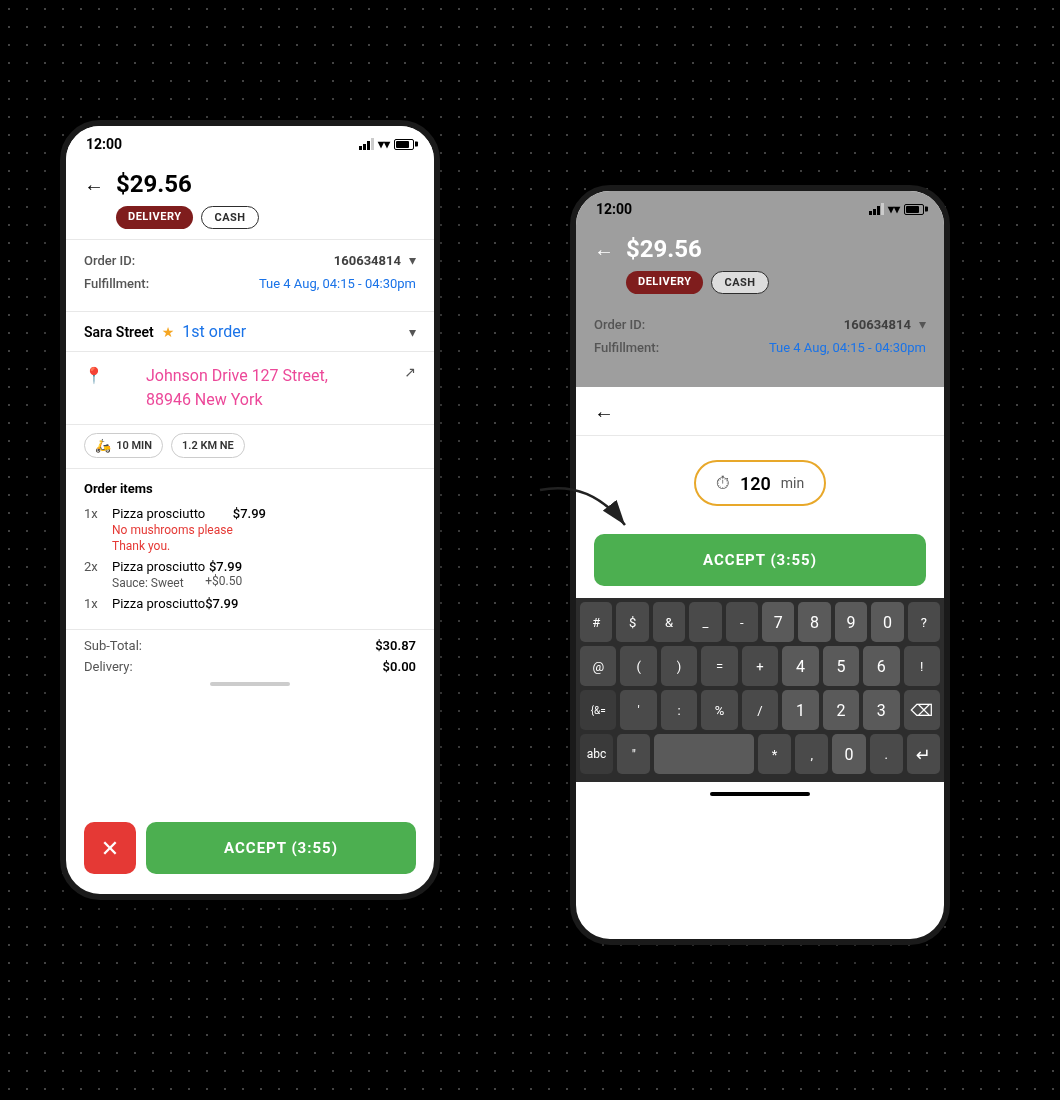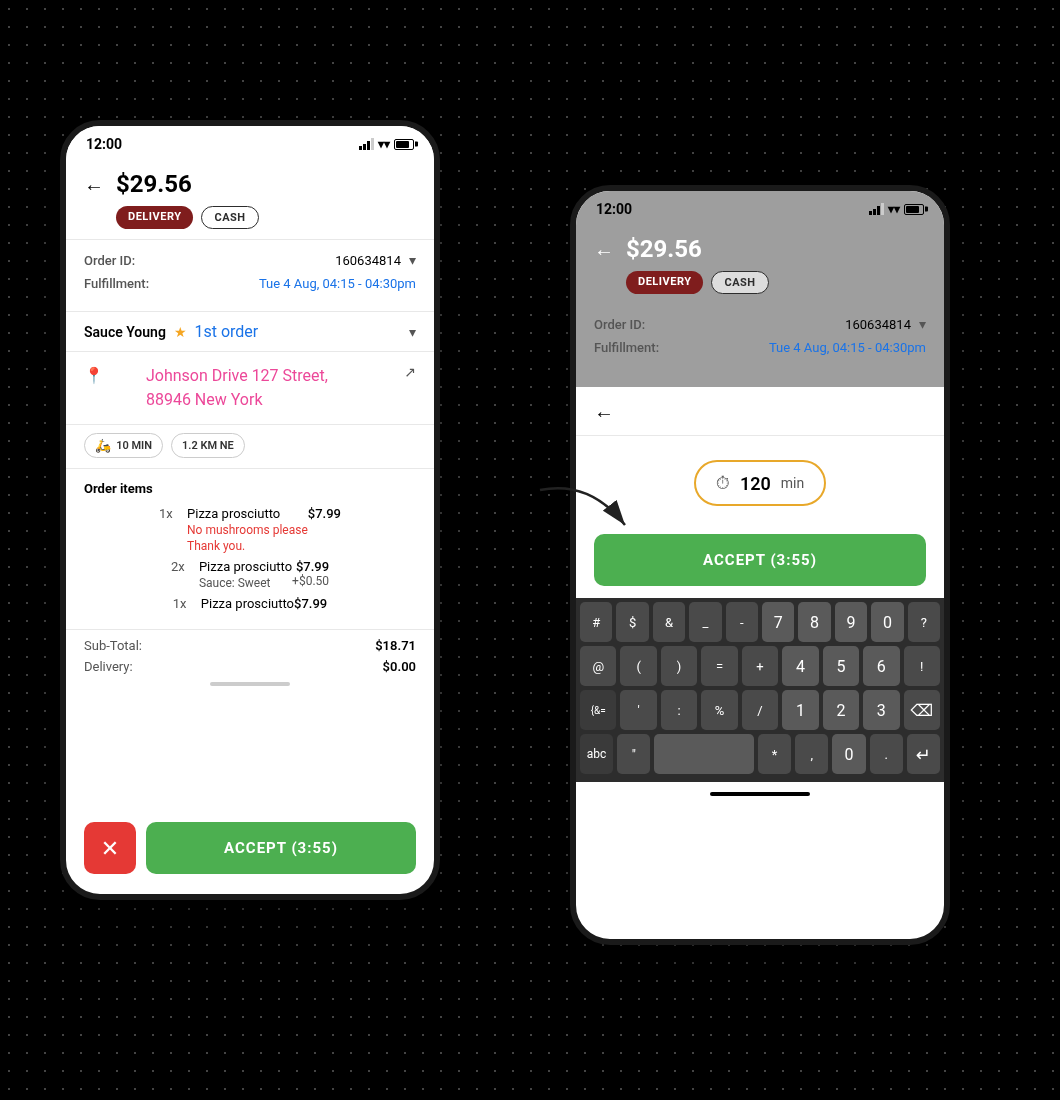--- a/index.html
+++ b/index.html
@@ -189,22 +189,22 @@
     }
 
     .detail-label {
       font-size: 13px;
       color: #555;
       font-weight: 500;
     }
 
     .detail-value {
       font-size: 13px;
-      color: #000000;
-      font-weight: 400;
+      color: #404040;
+      font-weight: 700;
     }
 
     .detail-value-blue {
       color: #1a73e8;
       font-size: 13px;
     }
 
     .chevron-down {
       color: #555;
       font-size: 14px;
@@ -303,21 +303,21 @@
 
     .order-items-title {
       font-size: 13px;
       font-weight: 700;
       color: #000;
       margin-bottom: 10px;
     }
 
     .order-item {
       display: flex;
-      justify-content: center;
+      justify-content: flex-start;
       align-items: flex-start;
       margin-bottom: 6px;
     }
 
     .item-left {
       display: flex;
       gap: 8px;
       align-items: flex-start;
     }
 
@@ -647,21 +647,21 @@
         </div>
       </div>
       <div class="detail-row">
         <span class="detail-label">Fulfillment:</span>
         <span class="detail-value-blue">Tue 4 Aug, 04:15 - 04:30pm</span>
       </div>
     </div>
 
     <div class="customer-row">
       <div class="customer-info">
-        <span class="customer-name">Sauce Young</span>
+        <span class="customer-name">Sara Street</span>
         <span class="star-icon">★</span>
         <span class="first-order-badge">1st order</span>
       </div>
       <span class="chevron-down">▾</span>
     </div>
 
     <div class="address-row">
       <div class="address-content">
         <span class="pin-icon">📍</span>
         <div>
@@ -715,21 +715,21 @@
         <div class="item-left">
           <span class="item-qty">1x</span>
           <div class="item-details">Pizza prosciutto</div>
         </div>
         <span class="item-price">$7.99</span>
       </div>
     </div>
 
     <div class="subtotal-row">
       <span class="subtotal-label">Sub-Total:</span>
-      <span class="subtotal-value">$18.71</span>
+      <span class="subtotal-value">$30.87</span>
     </div>
     <div class="delivery-row">
       <span class="subtotal-label">Delivery:</span>
       <span class="subtotal-value">$0.00</span>
     </div>
 
     <div class="bottom-buttons">
       <div class="reject-btn">
         <span>✕</span>
       </div>

